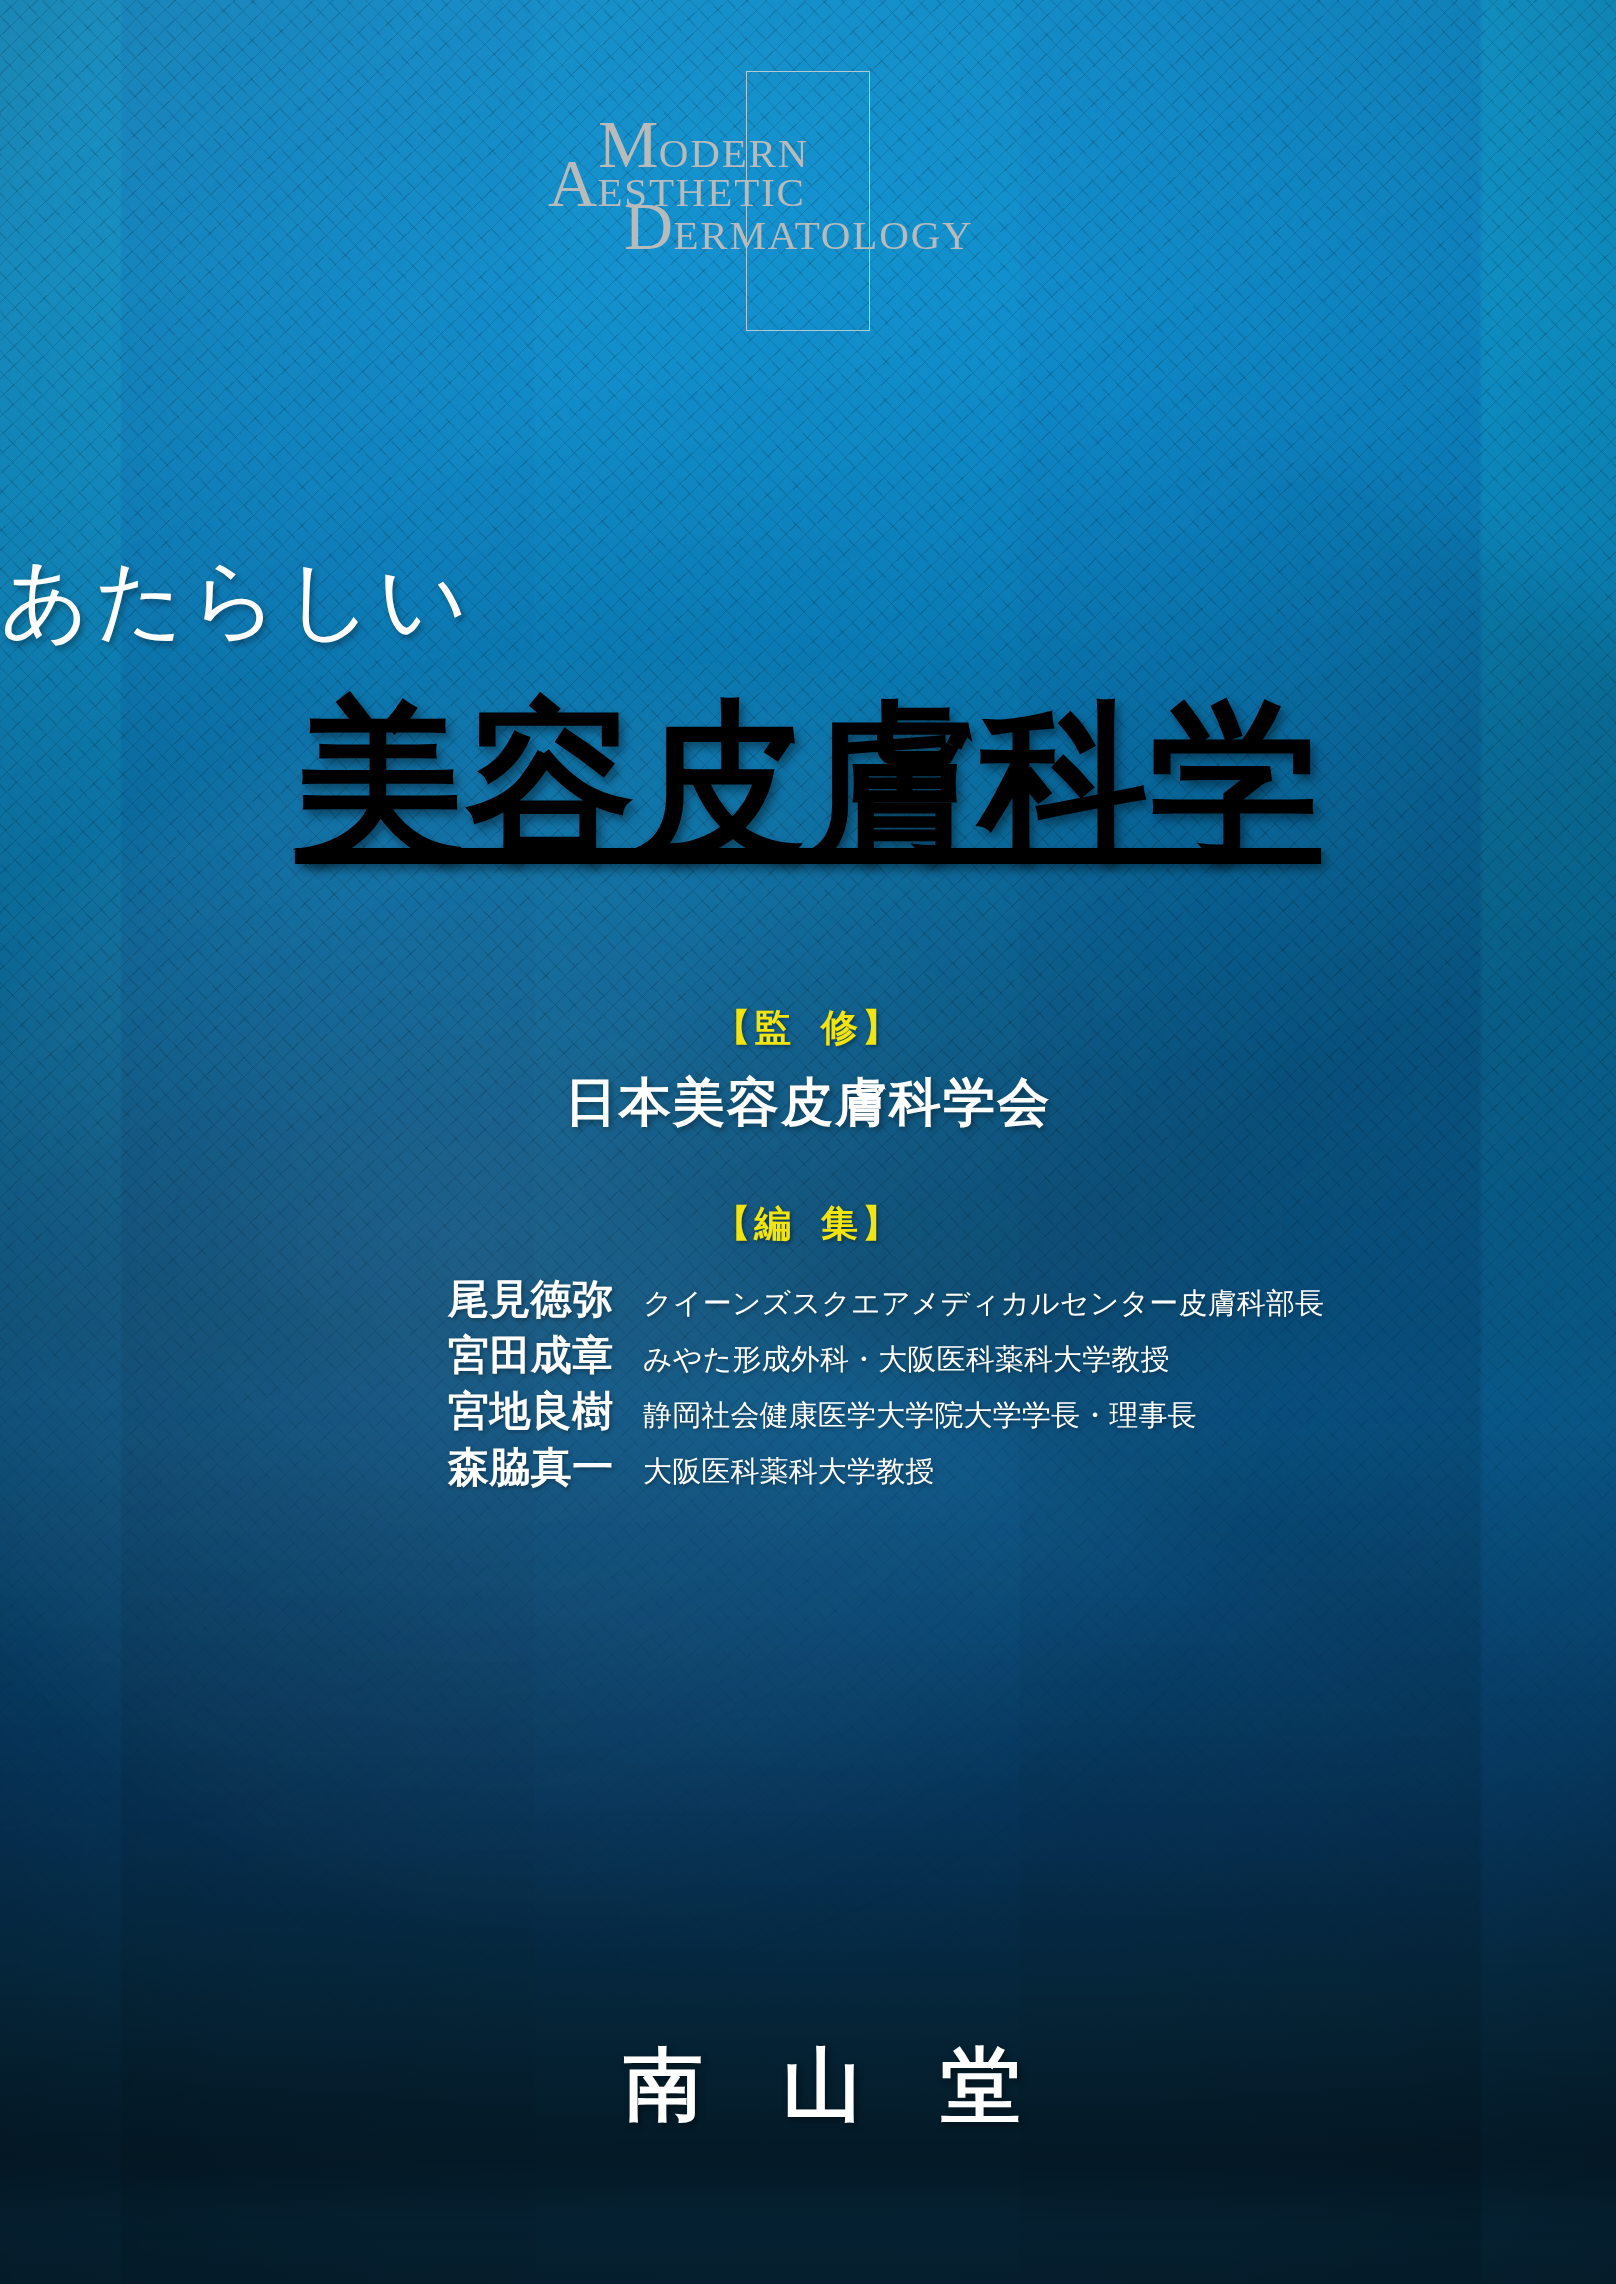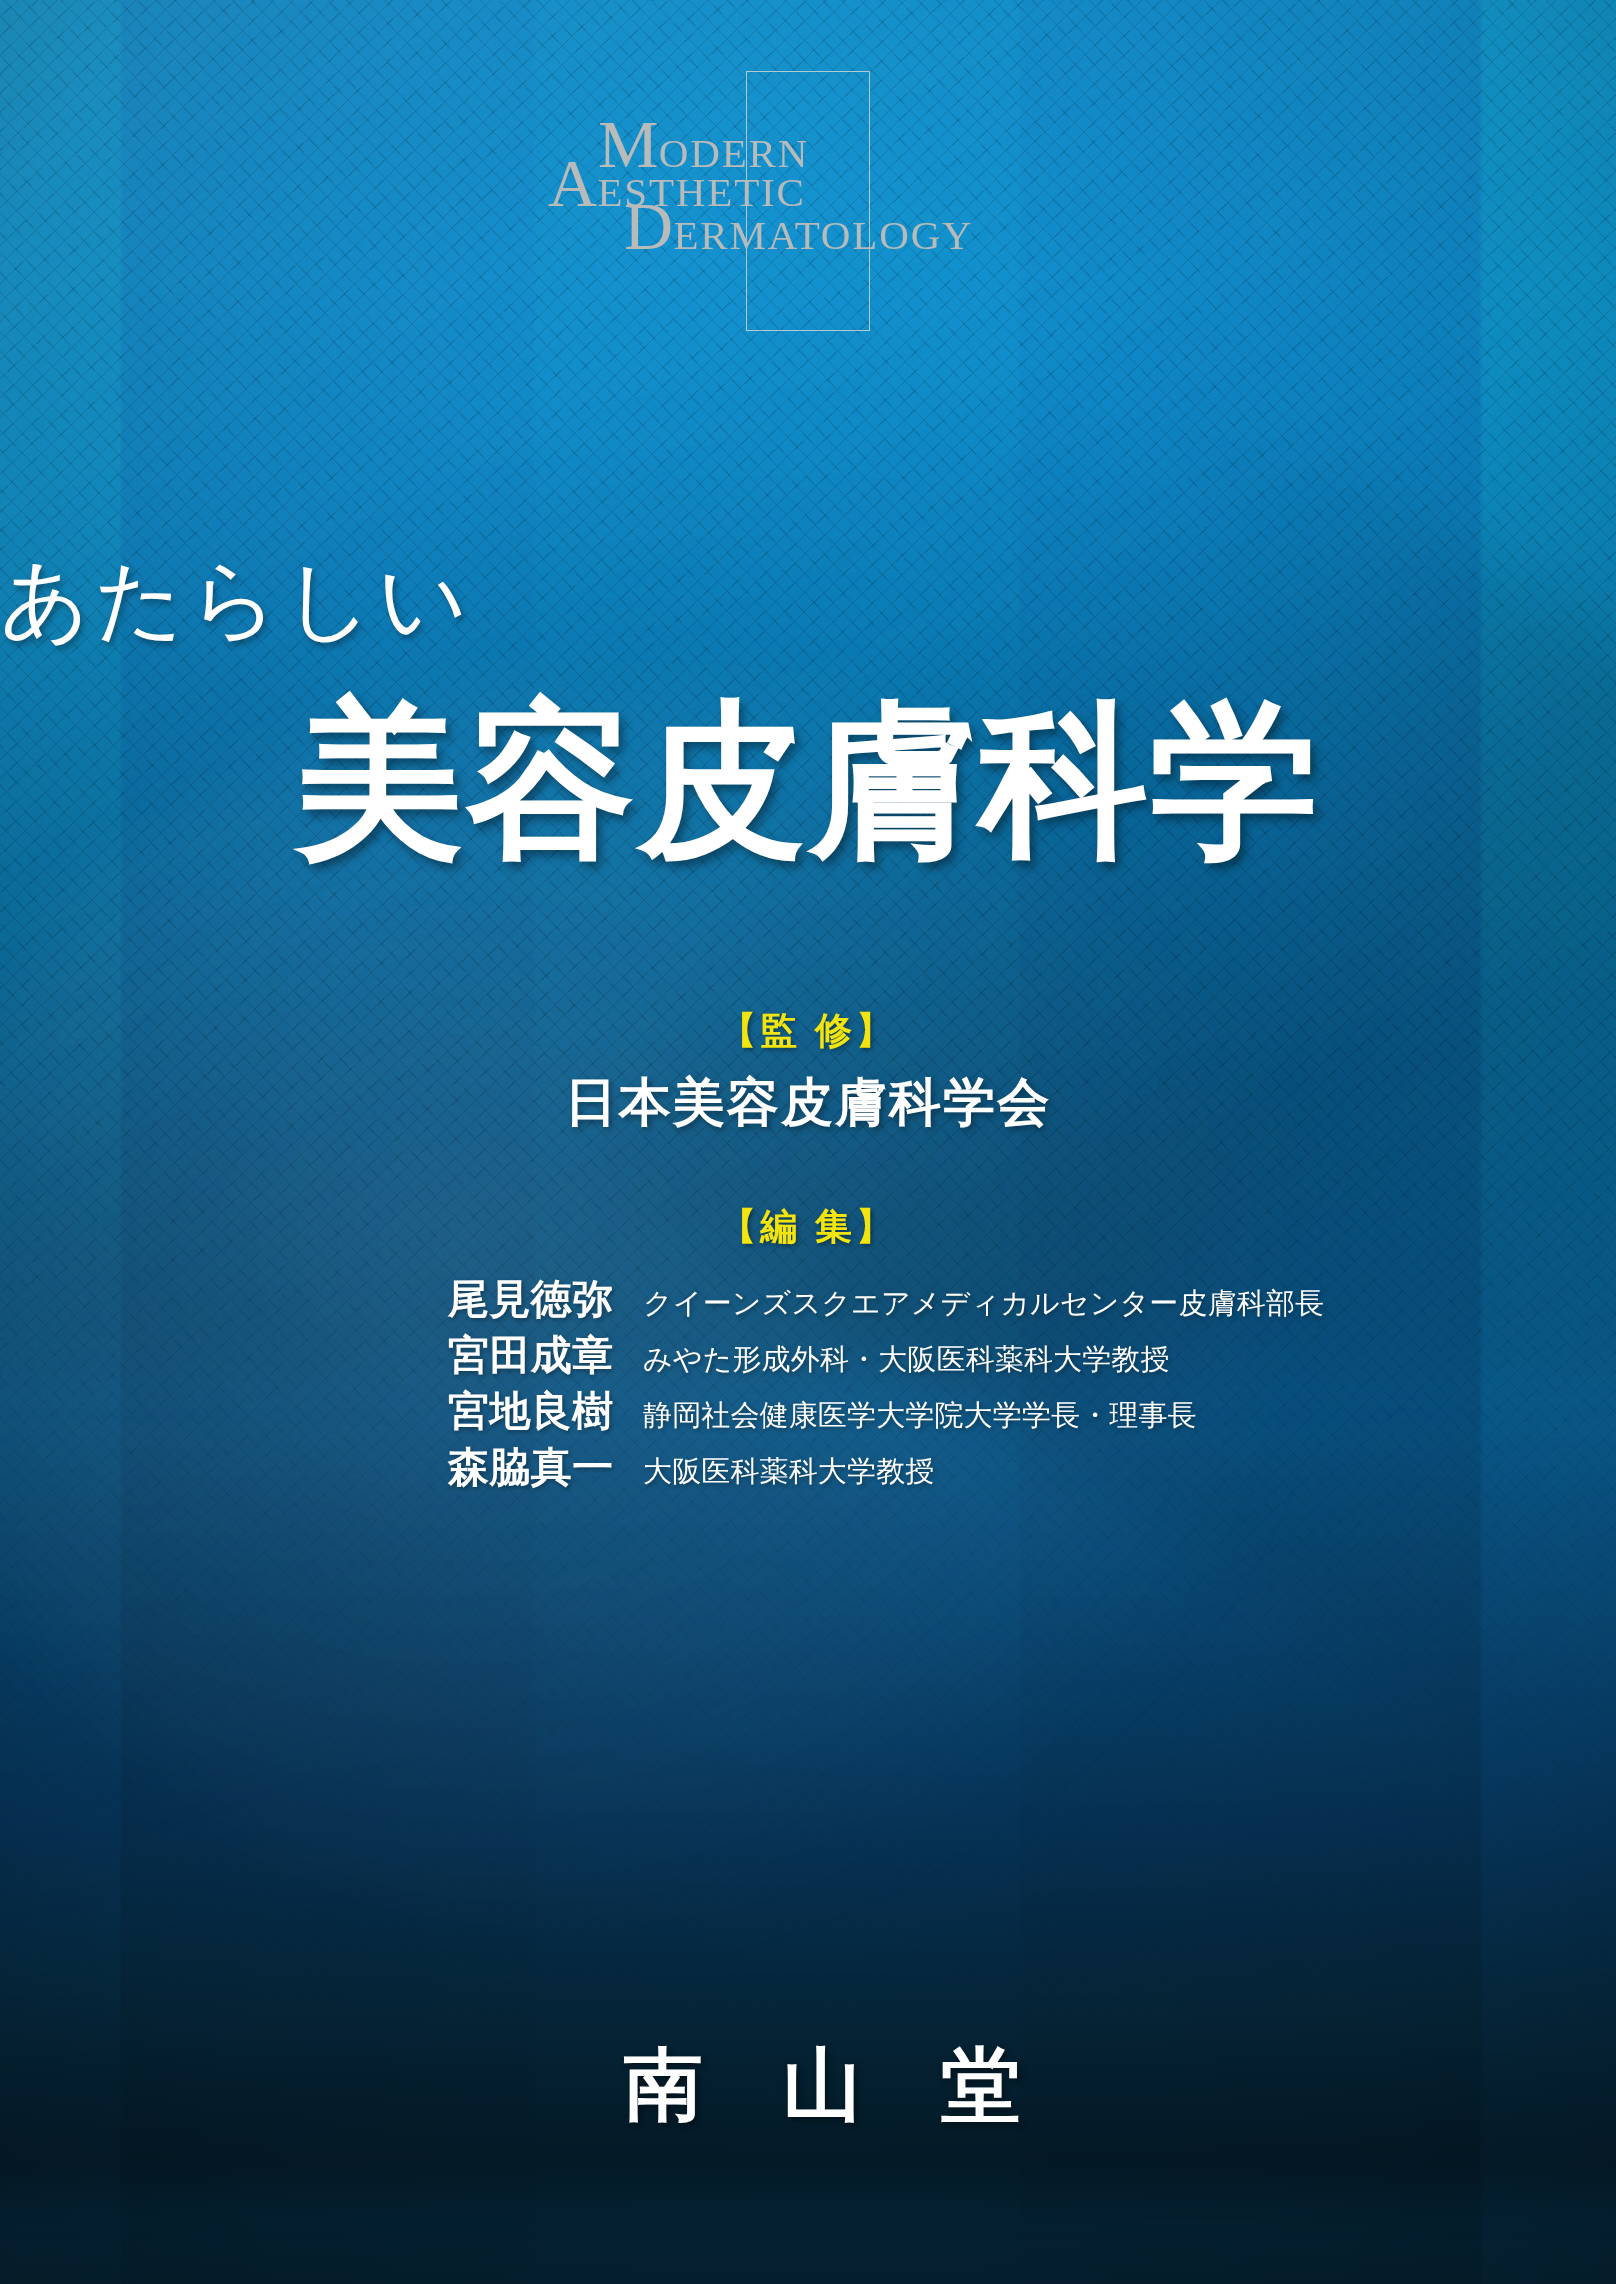--- a/index.html
+++ b/index.html
@@ -220,36 +220,37 @@
     line-height: 1;
     text-shadow: 2.7px 3.7px 6.4px rgba(0,0,0,0.34);
   }
 
   
   .maintitle {
     position: absolute;
     left: 0; right: 0;
     top: 691px;
     text-align: center;
-    color: #ffffff;
+    color: #000000;
     font-family: "DejaVu Serif", "Liberation Serif", serif;
     font-weight: 700;
     font-size: 169px;
     letter-spacing: 0.012em;
     line-height: 1.05;
     text-shadow: 4.6px 5.5px 10px rgba(0,0,0,0.38);
+    text-decoration: underline;
   }
 
   
   .bracket-label {
     position: absolute;
     left: 0; right: 0;
     text-align: center;
     color: #f2e40f;
-    font-family: Liberation Sans, sans-serif;
+    font-family: Liberation Mono, monospace;
     font-weight: 700;
     font-size: 37px;
     letter-spacing: 0.10em;
     line-height: 1;
     text-shadow: 1.8px 1.8px 4.6px rgba(0,0,0,0.40);
   }
   #label-kanshu { top: 1012px; }
   #label-henshu { top: 1208px; }
 
   .society {

